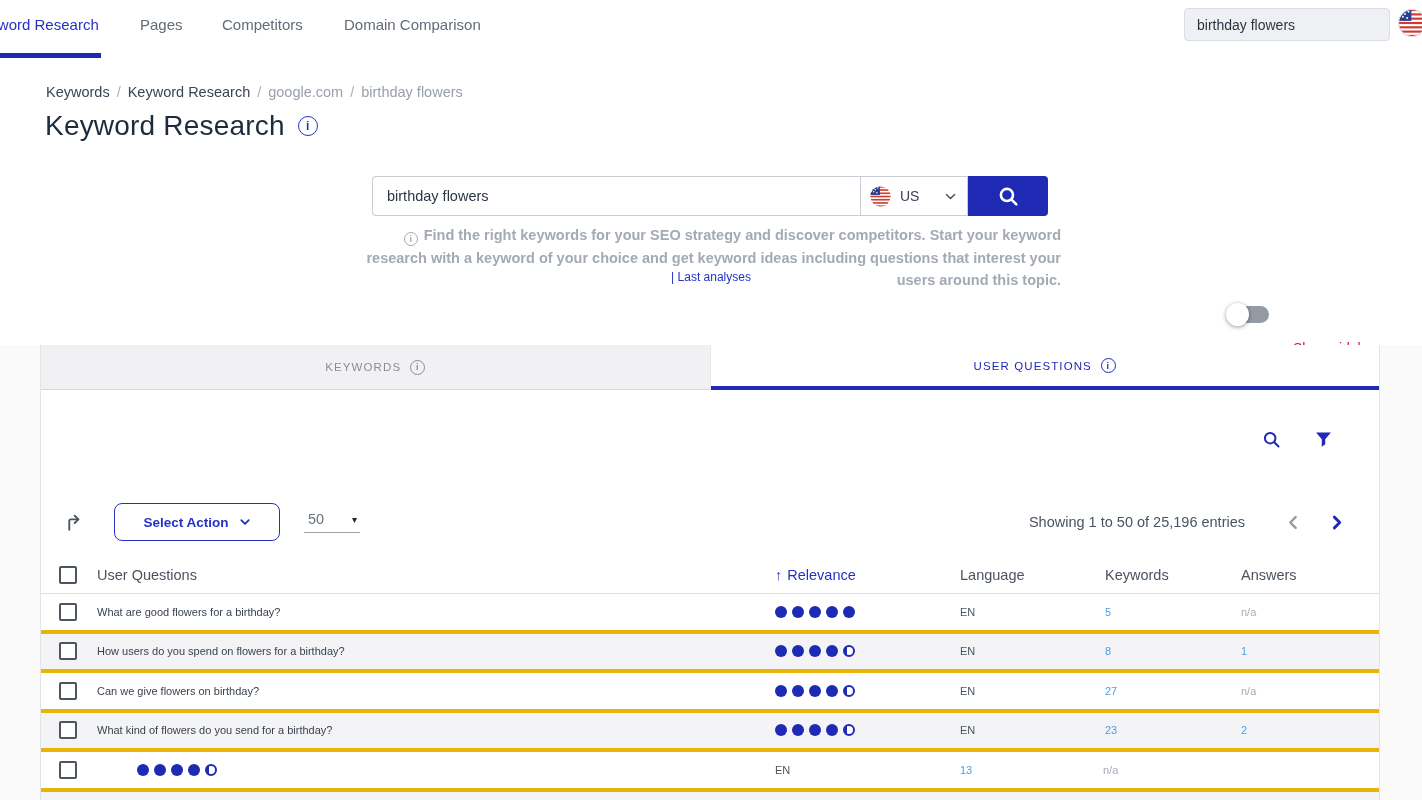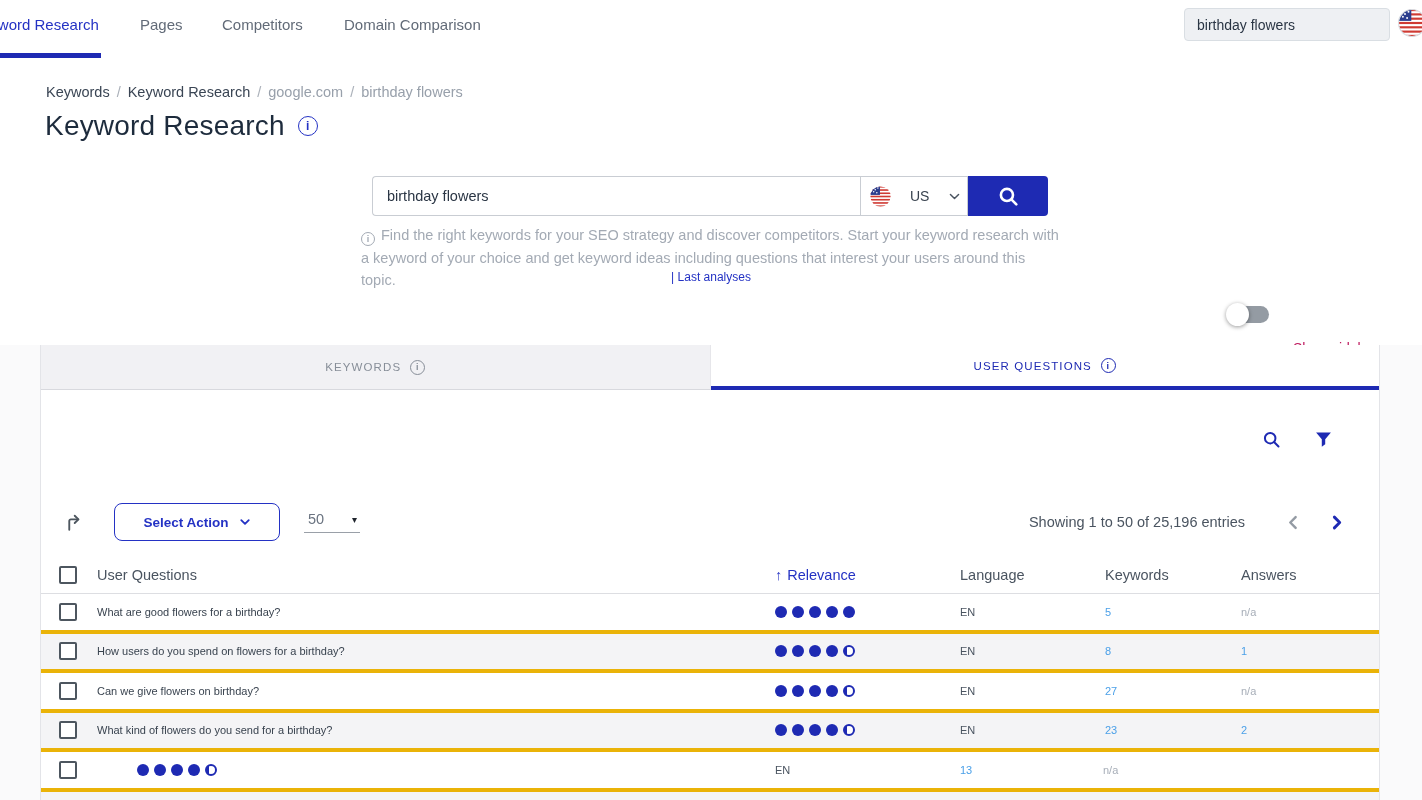--- a/index.html
+++ b/index.html
@@ -38,28 +38,28 @@
   .info-icon::after { content:"i"; font-style:normal; }
   .ii-20 { width:20px; height:20px; font-size:12px; color:#2432c4; }
   .ii-15 { width:15px; height:15px; font-size:9px; }
   .ii-14 { width:14px; height:14px; font-size:9px; color:#a3aab4; margin-right:6px; vertical-align:-2px; }
 
   
   .kw-group { position:absolute; top:176px; left:372px; height:40px; display:flex; }
   .kw-input { width:488px; height:40px; border:1px solid #c9cdd3; border-right:none; border-radius:4px 0 0 4px;
     padding:0 14px; font-size:14.5px; color:#2a3544; font-family:"Liberation Sans",sans-serif; outline:none; background:#fff; }
   .kw-country { width:108px; height:40px; border:1px solid #c9cdd3; background:#fff;
-    display:flex; align-items:center; gap:19px; padding:0 10px 0 9px; cursor:pointer; }
+    display:flex; align-items:center; gap:9px; padding:0 10px 0 9px; cursor:pointer; }
   .kw-country .country-code { font-size:14px; color:#39434f; }
   .kw-country .chev { margin-left:auto; color:#4a5460; display:flex; }
   .kw-search-btn { width:80px; height:40px; background:#1e2ab3; border:none; border-radius:0 4px 4px 0;
     display:flex; align-items:center; justify-content:center; cursor:pointer; }
 
-  .kw-hint { position:absolute; top:224px; left:361px; width:700px; text-align:left;
-    font-size:14.5px; line-height:22.5px; color:#a3aab4; }
+  .kw-hint { position:absolute; top:224px; left:361px; width:700px; text-align:right;
+    font-size:14.5px; line-height:22.5px; color:#a3aab4;font-weight:bold; }
   .last-analyses { position:absolute; top:270px; left:361px; width:700px; text-align:center;
     font-size:12px; font-weight:500; color:#2432c4; cursor:pointer; }
 
   
   .toggle-track { position:absolute; top:306px; left:1229px; width:40px; height:17px;
     background:#949ba3; border-radius:9px; cursor:pointer; }
   .toggle-knob { position:absolute; top:-3px; left:-3px; width:23px; height:23px; background:#fff;
     border-radius:50%; box-shadow:0 1px 4px rgba(0,0,0,.4); }
   .toggle-label { position:absolute; top:306px; left:1293px; font-size:14px; color:#be185d;margin-top:34px; }
 

